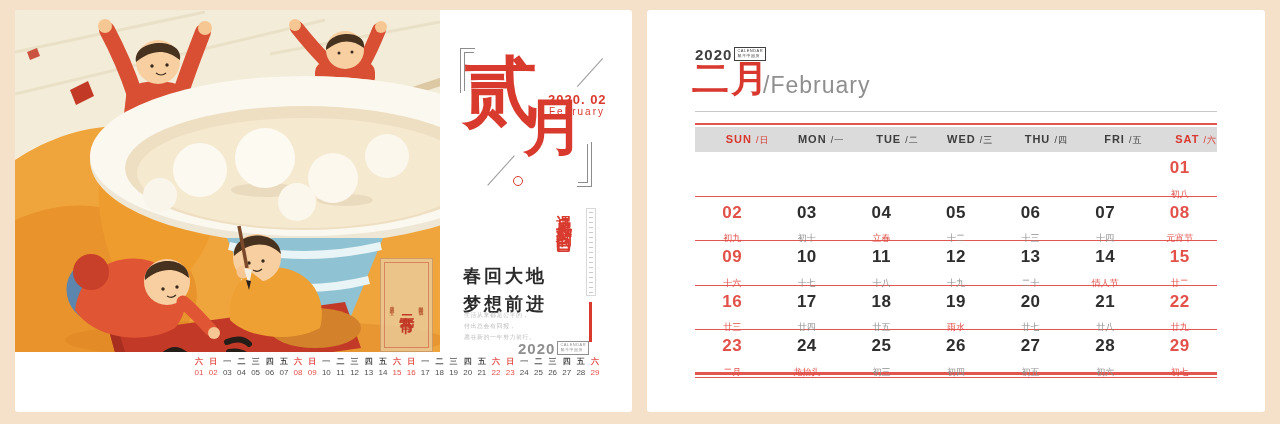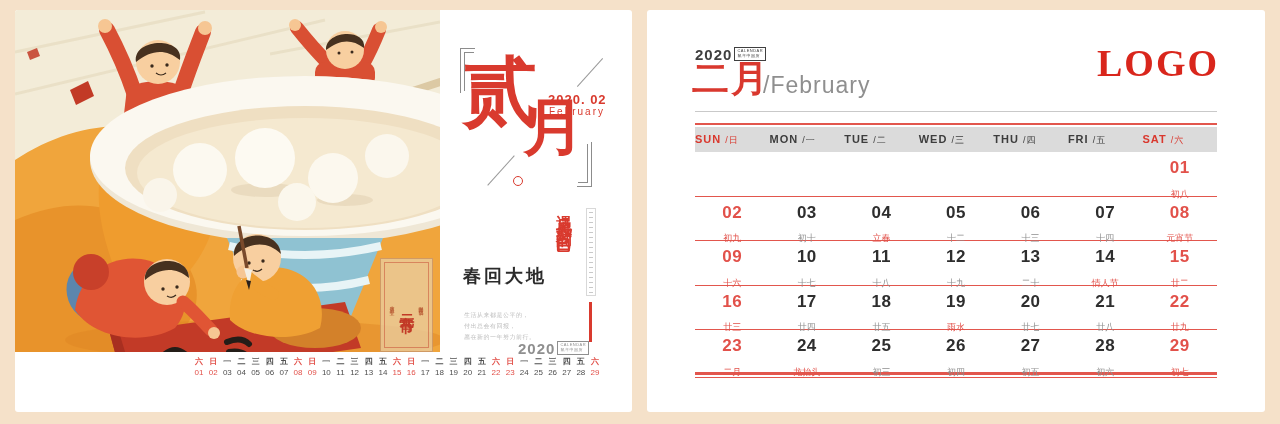--- a/index.html
+++ b/index.html
@@ -67,21 +67,21 @@
 
   
   .month-zh{position:absolute;left:45px;top:50px;font-size:37px;font-weight:bold;color:#d9382e;letter-spacing:2px;line-height:1;}
   .month-en{position:absolute;left:116px;top:64px;font-size:23px;color:#8f8f8f;letter-spacing:1px;line-height:1;}
   .logo{position:absolute;left:450px;top:34px;font:bold 38px/1 "Liberation Serif","DejaVu Serif",serif;
     color:#d9261c;letter-spacing:2px;}
   .header-rule{position:absolute;left:48px;top:101px;width:522px;height:1px;background:#c9c9c9;}
   .cal-table{position:absolute;left:48px;top:113px;width:522px;}
   .cal-topline{height:2px;background:#e2564d;margin-bottom:2px;}
   .weekday-row{height:25px;background:#dbdbdb;display:flex;align-items:center;}
-  .wd-cell{flex:1;text-align:left;color:#3d3d3d;font-size:11px;font-weight:bold;letter-spacing:1px;}
+  .wd-cell{flex:1;text-align:right;color:#3d3d3d;font-size:11px;font-weight:bold;letter-spacing:1px;}
   .wd-cell .wd-zh{font-size:9px;font-weight:normal;}
   .wd-cell.red{color:#d9382e;}
   .cal-row{display:flex;height:44.5px;border-bottom:1px solid #e2564d;box-sizing:border-box;}
   .cal-row.last{border-bottom:none;height:42px;}
   .cal-cell{flex:1;display:flex;flex-direction:column;align-items:center;padding-top:7px;box-sizing:border-box;}
   .cal-num{font-size:17px;font-weight:bold;color:#2e2e2e;letter-spacing:0.5px;line-height:1.1;}
   .cal-lunar{font-size:9px;color:#8f8f8f;margin-top:10px;}
   .cal-num.red,.cal-lunar.red{color:#e2514a;}
   .bottom-thick{height:3px;background:#e2564d;}
   .bottom-thin{height:1px;background:#e2564d;margin-top:2px;}
@@ -216,20 +216,21 @@
     </div>
 
     <div class="tagline-wrap">
       <div class="tagline">遇见最好的自己</div>
       <div class="tagline-caption"></div>
       <div class="tagline-rule"></div>
     </div>
 
     <div class="slogan">
       <div>春回大地</div>
+      <div>梦想前进</div>
     </div>
 
     <div class="note">
       <div>生活从来都是公平的，</div>
       <div>付出总会有回报，</div>
       <div>愿在新的一年努力前行。</div>
     </div>
 
     <div class="brand-badge lc">
       <span class="badge-year">2020</span>
@@ -364,21 +365,20 @@
     <div class="brand-badge rc">
       <span class="badge-year">2020</span>
       <span class="badge-box">
         <span class="badge-line">CALENDAR</span>
         <span class="badge-line">鼠年中国历</span>
       </span>
     </div>
 
     <div class="month-zh">二月</div>
     <div class="month-en">/February</div>
-    <div class="logo">LOGO</div>
     <div class="header-rule"></div>
 
     <div class="cal-table">
       <div class="cal-topline"></div>
       <div class="weekday-row">
           <div class="wd-cell red"><span class="wd-en">SUN </span><span class="wd-zh">/日</span></div>
           <div class="wd-cell"><span class="wd-en">MON </span><span class="wd-zh">/一</span></div>
           <div class="wd-cell"><span class="wd-en">TUE </span><span class="wd-zh">/二</span></div>
           <div class="wd-cell"><span class="wd-en">WED </span><span class="wd-zh">/三</span></div>
           <div class="wd-cell"><span class="wd-en">THU </span><span class="wd-zh">/四</span></div>

